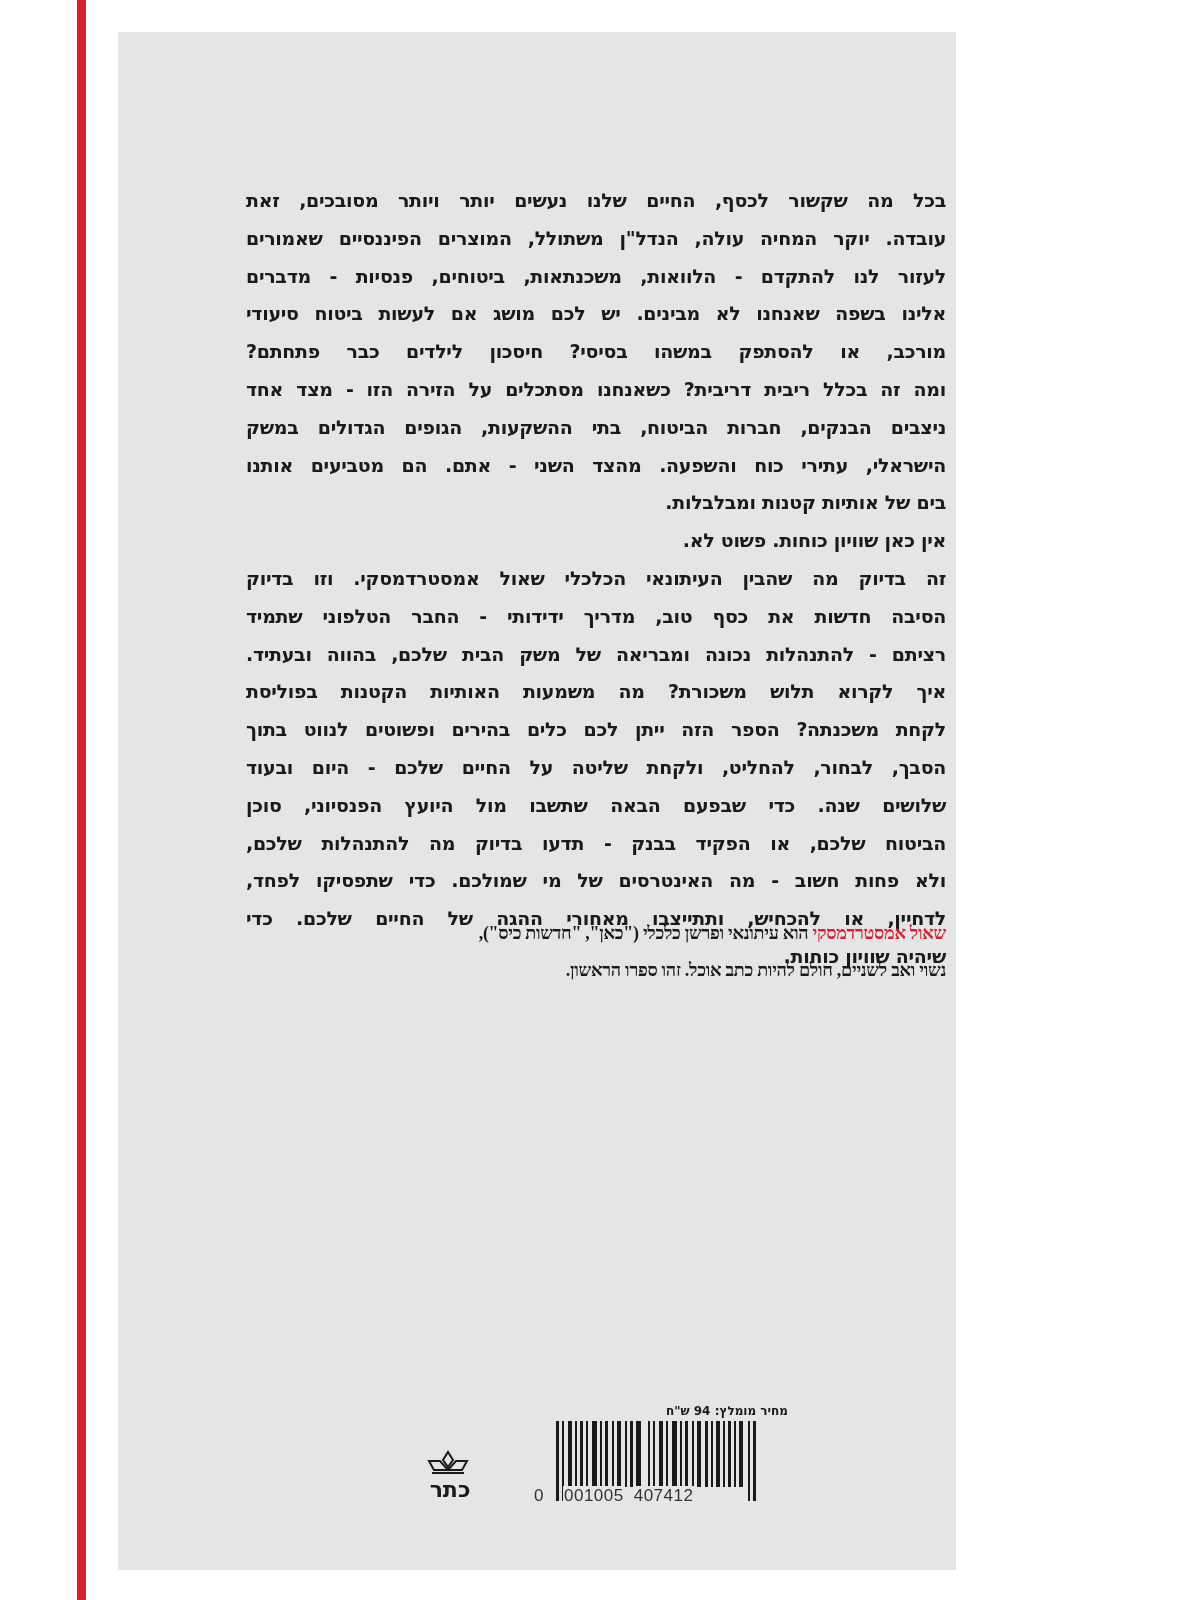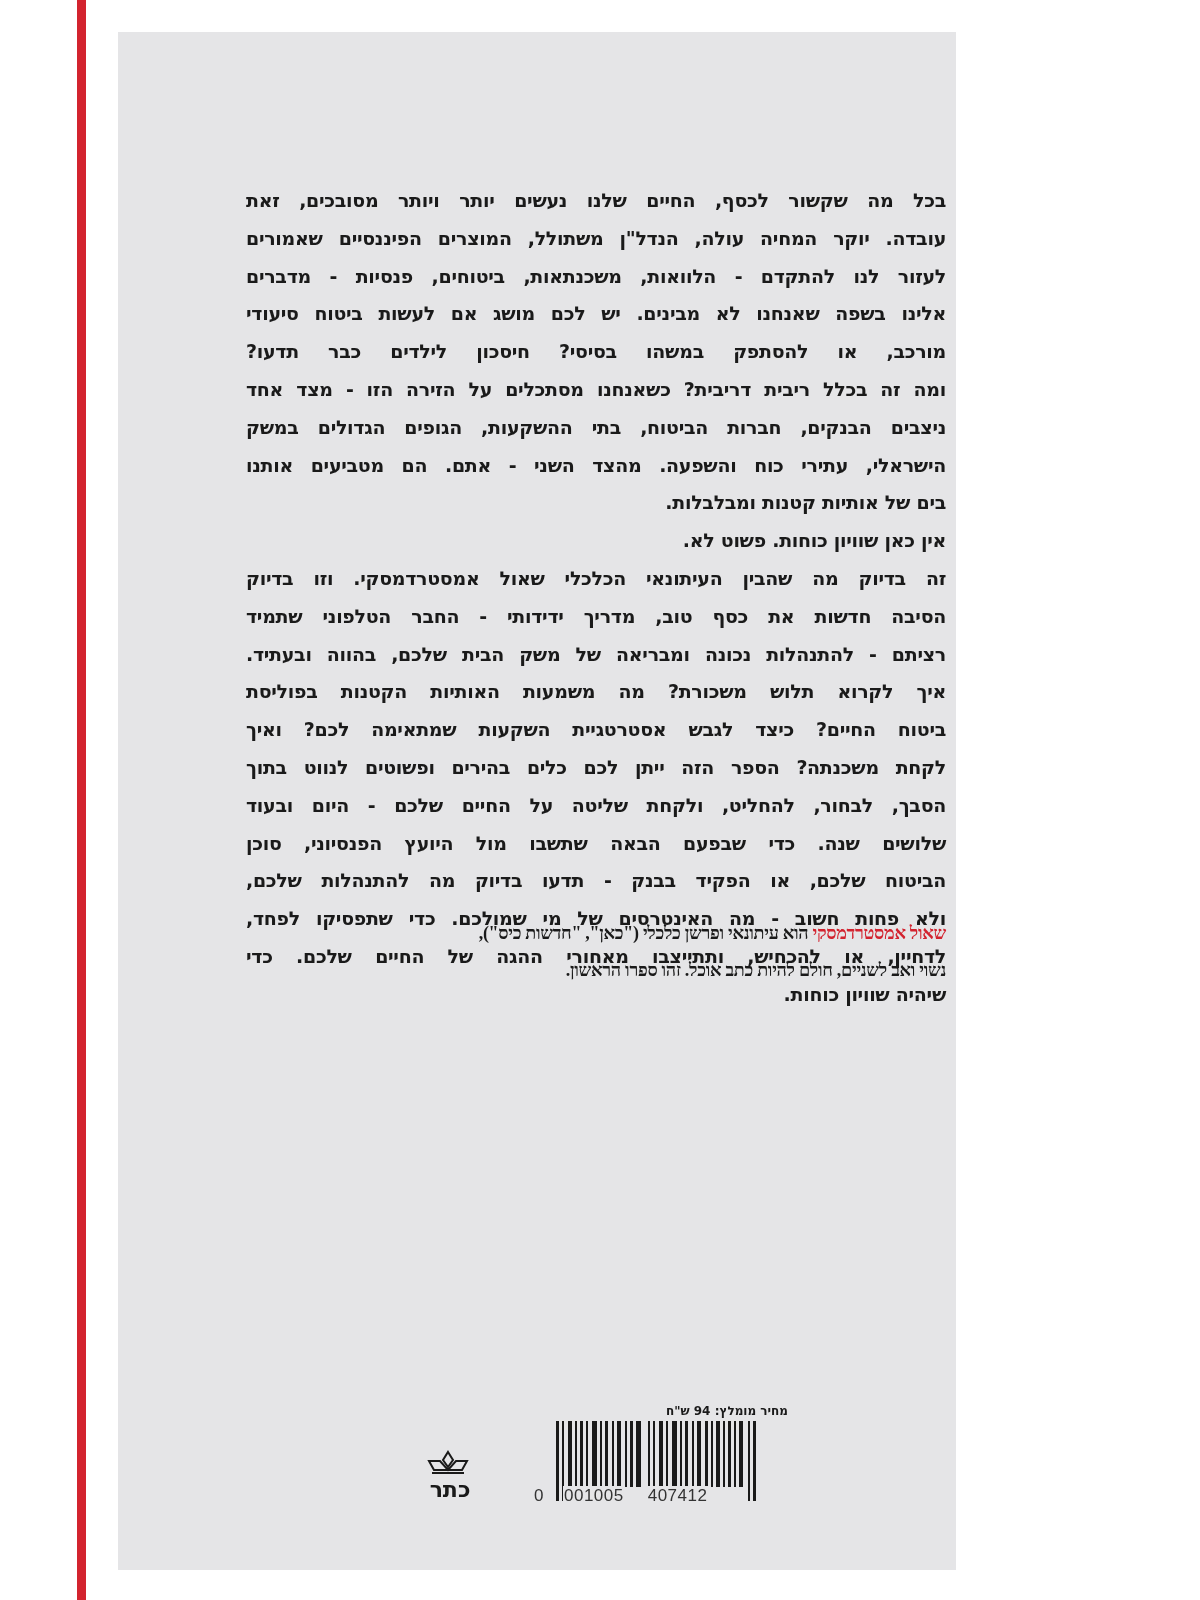--- a/index.html
+++ b/index.html
@@ -141,31 +141,30 @@
 
 <div class="red-rule"></div>
 
 <div class="cover">
 
   <div class="blurb">
     <span class="line">בכל מה שקשור לכסף, החיים שלנו נעשים יותר ויותר מסובכים, זאת</span>
     <span class="line">עובדה. יוקר המחיה עולה, הנדל"ן משתולל, המוצרים הפיננסיים שאמורים</span>
     <span class="line">לעזור לנו להתקדם - הלוואות, משכנתאות, ביטוחים, פנסיות - מדברים</span>
     <span class="line">אלינו בשפה שאנחנו לא מבינים. יש לכם מושג אם לעשות ביטוח סיעודי</span>
-    <span class="line">מורכב, או להסתפק במשהו בסיסי? חיסכון לילדים כבר תדעו?</span>
+    <span class="line">מורכב, או להסתפק במשהו בסיסי? חיסכון לילדים כבר פתחתם?</span>
     <span class="line">ומה זה בכלל ריבית דריבית? כשאנחנו מסתכלים על הזירה הזו - מצד אחד</span>
     <span class="line">ניצבים הבנקים, חברות הביטוח, בתי ההשקעות, הגופים הגדולים במשק</span>
     <span class="line">הישראלי, עתירי כוח והשפעה. מהצד השני - אתם. הם מטביעים אותנו</span>
     <span class="line last">בים של אותיות קטנות ומבלבלות.</span>
     <span class="line last">אין כאן שוויון כוחות. פשוט לא.</span>
     <span class="line">זה בדיוק מה שהבין העיתונאי הכלכלי שאול אמסטרדמסקי. וזו בדיוק</span>
     <span class="line"><span>הסיבה חדשות את </span><span class="emph">כסף טוב</span><span>, מדריך ידידותי - החבר הטלפוני שתמיד</span></span>
     <span class="line">רציתם - להתנהלות נכונה ומבריאה של משק הבית שלכם, בהווה ובעתיד.</span>
     <span class="line">איך לקרוא תלוש משכורת? מה משמעות האותיות הקטנות בפוליסת</span>
-    <span class="line">ביטוח החיים? כיצד לגבש אסטרטגיית השקעות שמתאימה לכם? ואיך</span>
     <span class="line">לקחת משכנתה? הספר הזה ייתן לכם כלים בהירים ופשוטים לנווט בתוך</span>
     <span class="line">הסבך, לבחור, להחליט, ולקחת שליטה על החיים שלכם - היום ובעוד</span>
     <span class="line">שלושים שנה. כדי שבפעם הבאה שתשבו מול היועץ הפנסיוני, סוכן</span>
     <span class="line">הביטוח שלכם, או הפקיד בבנק - תדעו בדיוק מה להתנהלות שלכם,</span>
     <span class="line">ולא פחות חשוב - מה האינטרסים של מי שמולכם. כדי שתפסיקו לפחד,</span>
     <span class="line">לדחיין, או להכחיש, ותתייצבו מאחורי ההגה של החיים שלכם. כדי</span>
     <span class="line last">שיהיה שוויון כוחות.</span>
   </div>
 
   <div class="bio">
@@ -207,21 +206,21 @@
       <rect x="180" y="0" width="3" height="66"></rect>
       <rect x="186" y="0" width="2" height="66"></rect>
       <rect x="191" y="0" width="4" height="66"></rect>
       <rect x="200" y="0" width="2" height="80"></rect>
       <rect x="205" y="0" width="3" height="80"></rect>
     </g>
   </svg>
   <div class="barcode-number">
     <span>0</span>
     <span style="margin-left:10px;">001005</span>
-    <span style="margin-left:14px;">407412</span>
+    <span style="">407412</span>
   </div>
 
   <div class="logo">
     <svg width="44" height="26" viewBox="0 0 44 26" style="position:absolute;left:0;top:0;">
       <g fill="none" stroke="#1a1a1a" stroke-width="2">
         <path d="M22 2 L27 10 L22 17 L17 10 Z"></path>
         <path d="M3 11 L14 11 L22 20 L30 11 L41 11 L36 20 L8 20 Z"></path>
         <line x1="6" y1="23" x2="38" y2="23"></line>
       </g>
     </svg>

